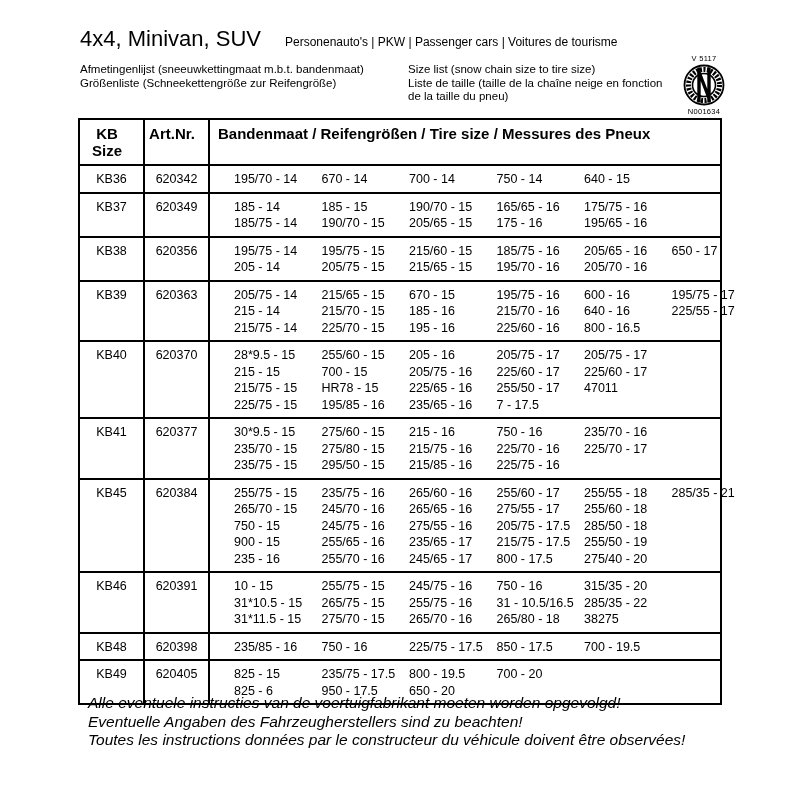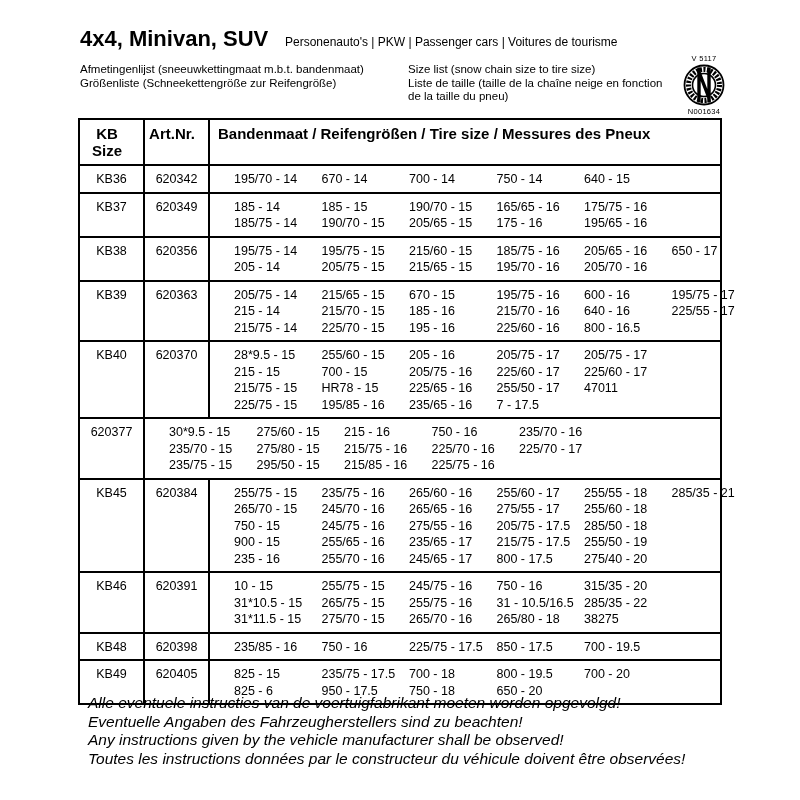--- a/index.html
+++ b/index.html
@@ -3,21 +3,21 @@
 <meta charset="utf-8">
 <style>
   html,body{margin:0;padding:0;background:#ffffff;}
   .page{
     position:relative;width:800px;height:800px;background:#fff;
     font-family:"Liberation Sans", sans-serif;color:#000;overflow:hidden;
   }
   
   .title{
     position:absolute;left:80px;top:27px;
-    font-size:22px;font-weight:bold;line-height:24px;white-space:nowrap;
+    font-size:22px;font-weight:normal;line-height:24px;white-space:nowrap;
   }
   .subtitle{
     position:absolute;left:285px;top:34px;
     font-size:12px;line-height:17px;white-space:nowrap;
   }
   .subhead-left{position:absolute;left:80px;top:63px;font-size:11.5px;line-height:13.5px;}
   .subhead-right{position:absolute;left:408px;top:63px;font-size:11.5px;line-height:13.5px;}
   
   .cert{position:absolute;left:670px;top:54px;width:68px;text-align:center;}
   .cert-code{font-size:7.5px;line-height:9px;letter-spacing:0.3px;}
@@ -231,20 +231,21 @@
               <div class="size-item">7 - 17.5</div>
             </div>
             <div class="size-col">
               <div class="size-item">205/75 - 17</div>
               <div class="size-item">225/60 - 17</div>
               <div class="size-item">47011</div>
             </div>
           </div>
         </div>
         <div class="tr">
+          <div class="td kb">KB41</div>
           <div class="td art">620377</div>
           <div class="td sizes">
             <div class="size-col">
               <div class="size-item">30*9.5 - 15</div>
               <div class="size-item">235/70 - 15</div>
               <div class="size-item">235/75 - 15</div>
             </div>
             <div class="size-col">
               <div class="size-item">275/60 - 15</div>
               <div class="size-item">275/80 - 15</div>
@@ -368,35 +369,30 @@
           <div class="td sizes">
             <div class="size-col">
               <div class="size-item">825 - 15</div>
               <div class="size-item">825 - 6</div>
             </div>
             <div class="size-col">
               <div class="size-item">235/75 - 17.5</div>
               <div class="size-item">950 - 17.5</div>
             </div>
             <div class="size-col">
-              <div class="size-item">700 - 18</div>
-              <div class="size-item">750 - 18</div>
-            </div>
-            <div class="size-col">
               <div class="size-item">800 - 19.5</div>
               <div class="size-item">650 - 20</div>
             </div>
             <div class="size-col">
               <div class="size-item">700 - 20</div>
             </div>
           </div>
         </div>
       </div>
   </div>
 
   <div class="footer">
     <div>Alle eventuele instructies van de voertuigfabrikant moeten worden opgevolgd!</div>
     <div>Eventuelle Angaben des Fahrzeugherstellers sind zu beachten!</div>
-    <div>Any instructions given by the vehicle manufacturer shall be observed!</div>
     <div>Toutes les instructions données par le constructeur du véhicule doivent être observées!</div>
   </div>
 
 </div>
 
 </body></html>

